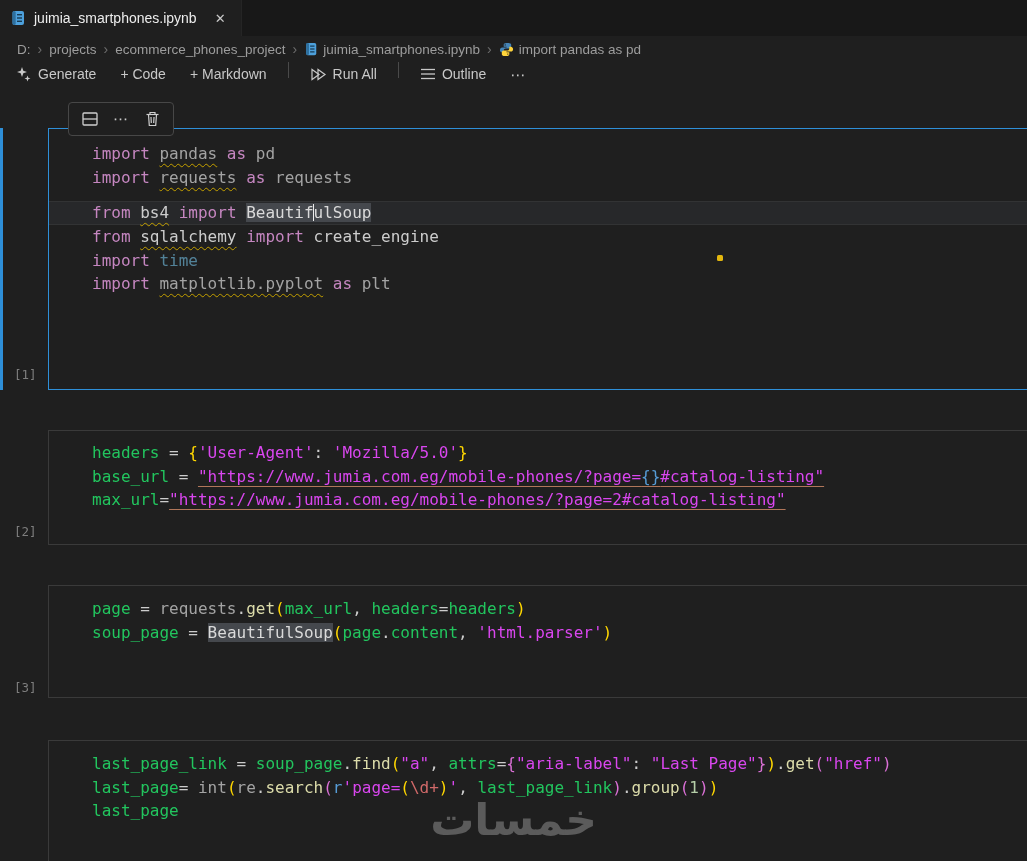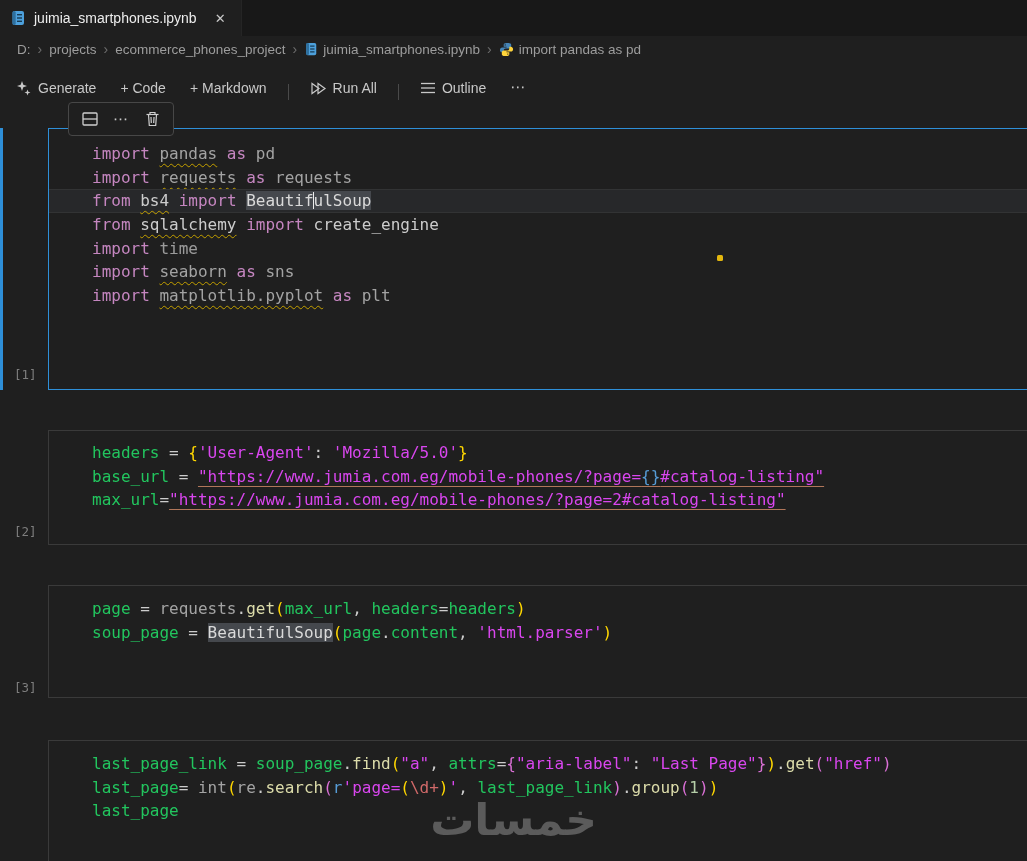--- a/index.html
+++ b/index.html
@@ -21,41 +21,41 @@
     position:absolute; left:0; top:36px; width:1027px; height:26px;
     display:flex; align-items:center; gap:7px; padding-left:17px;
     color:#9d9d9d; font-size:13.5px; white-space:nowrap;
   }
   .crumb { cursor:pointer; }
   .crumb-sep { color:#6d6d6d; font-size:14px; }
   .crumb-with-icon { display:flex; align-items:center; gap:5px; }
   
   .nbtoolbar {
     position:absolute; left:0; top:62px; width:935px; height:38px;
-    display:flex; align-items:flex-end; gap:10px; padding-left:9px;
+    display:flex; align-items:flex-start; gap:10px; padding-left:9px;
     color:#c8c8c8; font-size:14px;
   }
   .tb-btn { display:flex; align-items:center; gap:6px; padding:4px 7px; border-radius:4px; cursor:pointer; white-space:nowrap; }
   .tb-sep { width:1px; height:16px; background:#4a4a4a; margin:0 4px; }
   .dots { letter-spacing:2px; font-size:15px; color:#c8c8c8; }
   
   .cell {
     position:absolute; left:48px; right:-2px; background:#1f1f1f;
     border:1px solid #3a3a3a;
   }
   .cell.focused { border-color:#2e8fd8; }
   .focus-bar { position:absolute; left:0; width:3px; background:#2e8fd8; }
   .code-area { position:relative; }
   .code-line {
     position:relative; height:23.7px; line-height:23.7px; padding-left:43px;
     font-family:"DejaVu Sans Mono","Liberation Mono",monospace; font-size:16px;
     white-space:pre; color:#cccccc;
   }
-  .code-line.cur { background:#27282a; box-shadow: inset 0 1px 0 #323334, inset 0 -1px 0 #323334; }
-  .tk-kw{color:#C586C0} .tk-mod{color:#a3a3a3} .tk-moddim{color:#ffffff;opacity:.55}
+  .code-line.cur { background:#27282a; box-shadow: inset 0 1px 0 #323334, inset 0 -1px 0 #323334; margin-top: 12px; }
+  .tk-kw{color:#C586C0} .tk-mod{color:#a3a3a3} .tk-moddim{color:#7dd3fc;opacity:.55}
   .tk-def{color:#cccccc} .tk-var{color:#22c55e} .tk-str{color:#d946ef}
   .tk-fn{color:#DCDCAA} .tk-num{color:#B5CEA8} .tk-b1{color:#FFD700}
   .tk-b2{color:#DA70D6} .tk-blue{color:#569CD6} .tk-rgx{color:#D16969}
   .sq { text-decoration:underline wavy #c3a000; text-decoration-thickness:1px; text-underline-offset:4px; text-decoration-skip-ink:none; }
   .ul { text-decoration:underline solid #b0765a; text-decoration-thickness:1px; text-underline-offset:4px; }
   .hl { background:#45484d; color:#dadada; }
   .caret { display:inline-block; width:2px; height:17px; background:#ececec; vertical-align:middle; margin:0 -1px 3px -1px; }
   .exec-label {
     position:absolute; left:14px; color:#7e7e7e; font-size:12.5px;
     font-family:"DejaVu Sans Mono","Liberation Mono",monospace;
@@ -189,21 +189,20 @@
 
   <div class="focus-bar" style="top:128px;height:262px;"></div>
 
   <div class="cell focused" style="top:128px;height:262px;">
     <div class="code-area" style="padding-top:13px;">
         <div class="code-line"><span class="tk-kw">import </span><span class="tk-mod sq">pandas</span><span class="tk-kw"> as </span><span class="tk-mod">pd</span></div>
         <div class="code-line"><span class="tk-kw">import </span><span class="tk-mod sq">requests</span><span class="tk-kw"> as </span><span class="tk-mod">requests</span></div>
         <div class="code-line cur"><span class="tk-kw">from </span><span class="tk-def sq">bs4</span><span class="tk-def"> </span><span class="tk-kw">import</span><span class="tk-def"> </span><span class="tk-def hl">Beautif</span><span class="caret"></span><span class="tk-def hl">ulSoup</span></div>
         <div class="code-line"><span class="tk-kw">from </span><span class="tk-def sq">sqlalchemy</span><span class="tk-def"> </span><span class="tk-kw">import</span><span class="tk-def"> </span><span class="tk-def">create_engine</span></div>
         <div class="code-line"><span class="tk-kw">import </span><span class="tk-moddim">time</span></div>
-        <div class="code-line"><span class="tk-kw">import </span><span class="tk-mod sq">seaborn</span><span class="tk-kw"> as </span><span class="tk-mod">sns</span></div>
         <div class="code-line"><span class="tk-kw">import </span><span class="tk-mod sq">matplotlib.pyplot</span><span class="tk-kw"> as </span><span class="tk-mod">plt</span></div>
       </div>
   </div>
   <div class="exec-label" style="top:367px;">[1]</div>
   <div class="yellow-dot"></div>
 
   <div class="cell" style="top:430px;height:115px;">
     <div class="code-area" style="padding-top:10px;">
         <div class="code-line"><span class="tk-var">headers</span><span class="tk-def"> = </span><span class="tk-b1">{</span><span class="tk-str">'User-Agent'</span><span class="tk-def">: </span><span class="tk-str">'Mozilla/5.0'</span><span class="tk-b1">}</span></div>
         <div class="code-line"><span class="tk-var">base_url</span><span class="tk-def"> = </span><span class="tk-str ul">"https://www.jumia.com.eg/mobile-phones/?page=</span><span class="tk-blue ul">{}</span><span class="tk-str ul">#catalog-listing"</span></div>

